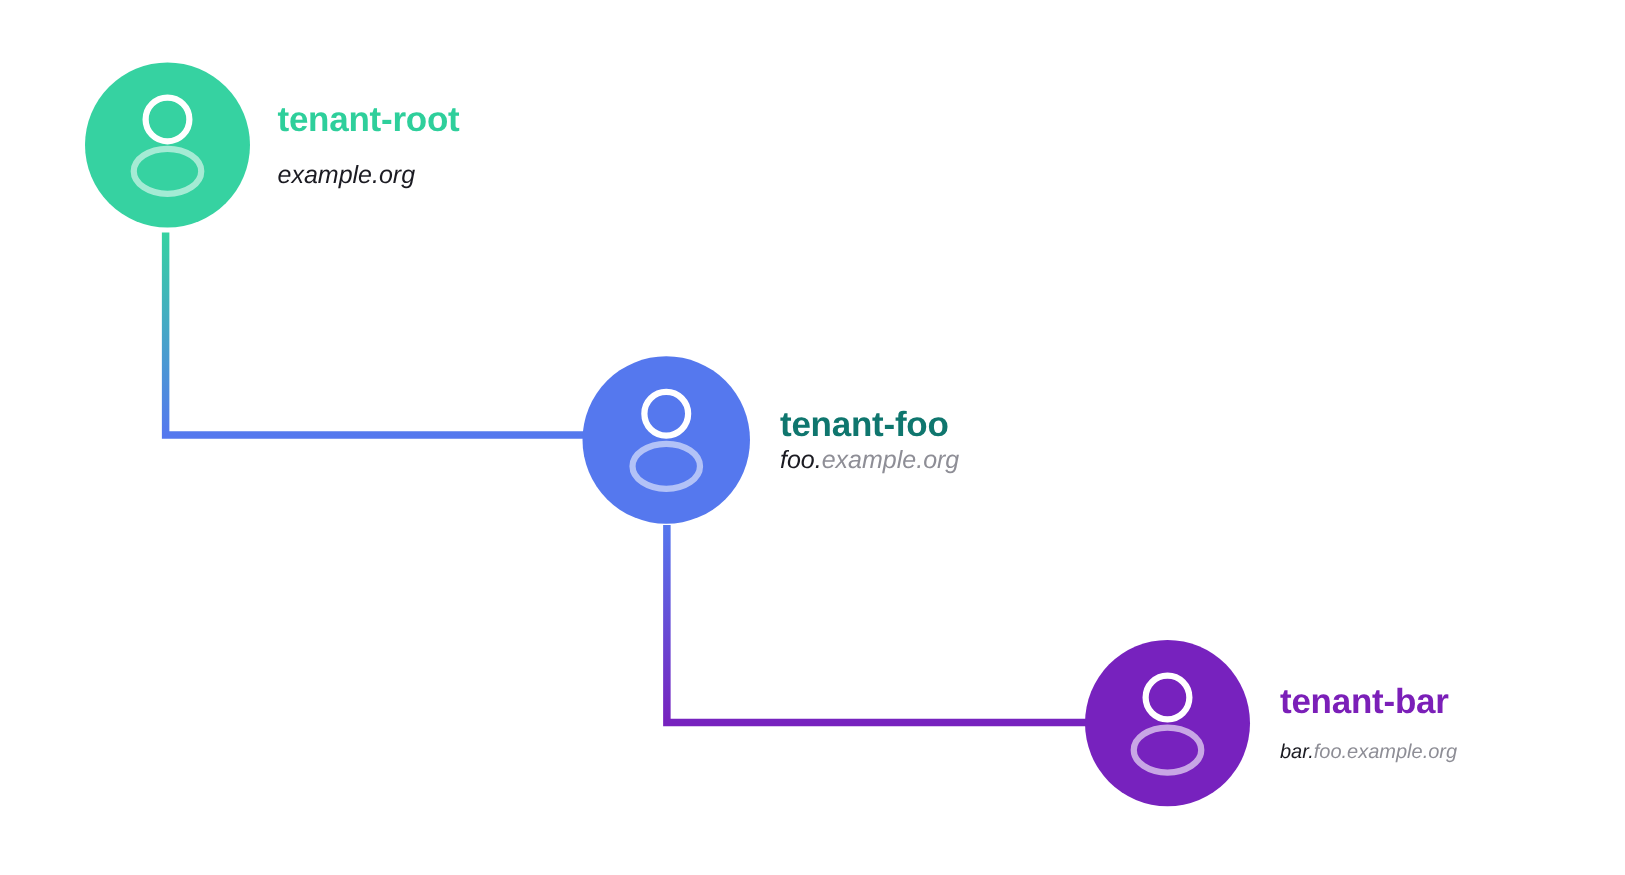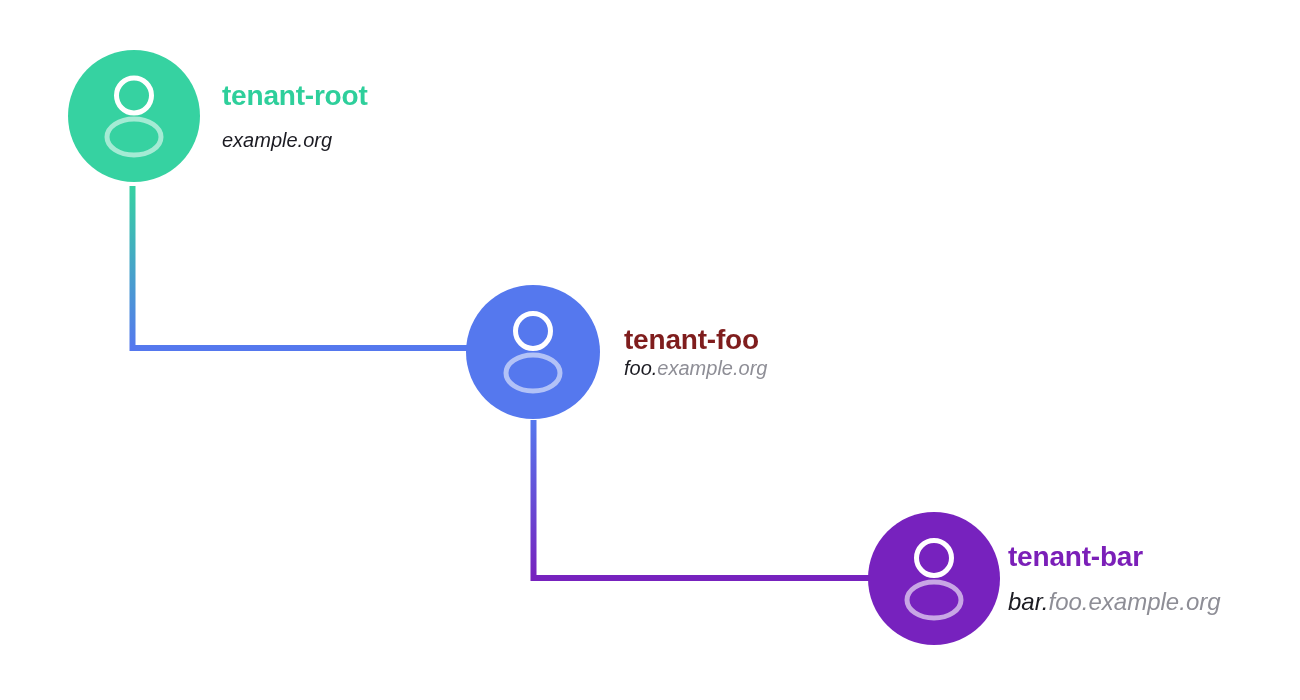--- a/index.html
+++ b/index.html
@@ -82,31 +82,31 @@
   #node-root .labels { margin-left: 22px; }
   #node-root .tenant-name   { color: #2ecf9b; font-size: 28px; margin-bottom: 18px; }
   #node-root .tenant-domain { font-size: 20px; }
 
   #node-foo {
     left: 466px;
     top: 285px;
   }
   #node-foo .avatar { width: 134px; height: 134px; background: #5578ee; }
   #node-foo .labels { margin-left: 24px; }
-  #node-foo .tenant-name   { color: #7f1d1d; font-size: 28px; margin-bottom: 2px; }
+  #node-foo .tenant-name   { color: #0f766e; font-size: 28px; margin-bottom: 2px; }
   #node-foo .tenant-domain { font-size: 20px; }
 
   #node-bar {
     left: 868px;
     top: 512px;
   }
   #node-bar .avatar { width: 132px; height: 133px; background: #7722be; }
-  #node-bar .labels { margin-left: 8px; }
+  #node-bar .labels { margin-left: 24px; }
   #node-bar .tenant-name   { color: #7b1fb8; font-size: 28px; margin-bottom: 18px; }
-  #node-bar .tenant-domain { font-size: 24px; }
+  #node-bar .tenant-domain { font-size: 16px; }
 </style>
 </head>
 <body>
 
 <div id="canvas">
 
   <svg id="connectors" viewBox="0 0 1300 700" width="1300" height="700" xmlns="http://www.w3.org/2000/svg">
     <defs>
       <linearGradient id="grad-root-foo" x1="0" y1="0" x2="0" y2="1">
         <stop offset="0%" stop-color="#36d2a1"></stop>

